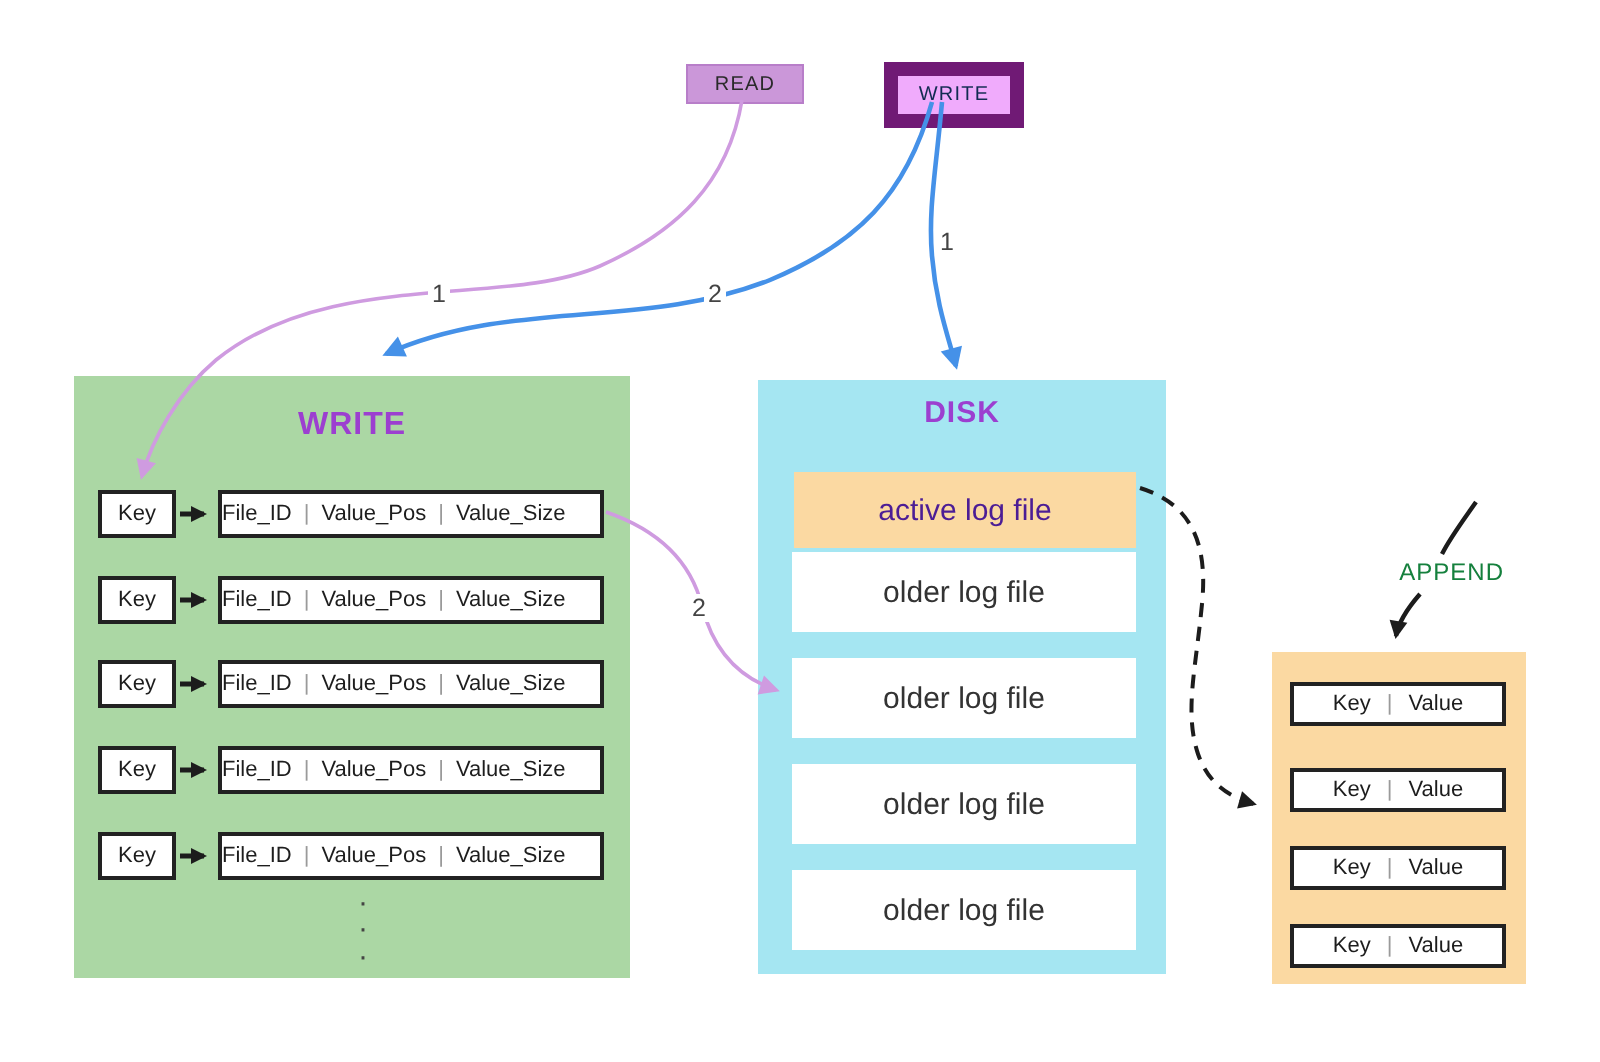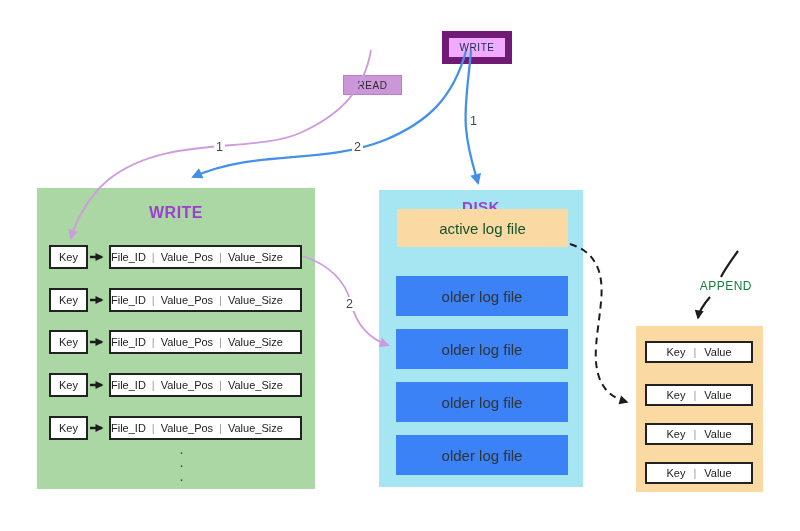--- a/index.html
+++ b/index.html
@@ -2,21 +2,21 @@
 <html><head>
 <meta charset="utf-8">
 <style>
   html,body{margin:0;padding:0;background:#ffffff;}
   body{width:800px;height:531px;font-family:"Liberation Sans",sans-serif;}
   .stage{position:relative;width:800px;height:531px;background:#ffffff;overflow:hidden;}
 
   
   .badge{position:absolute;display:flex;align-items:center;justify-content:center;
          font-size:10px;letter-spacing:.6px;color:#2a2a2a;z-index:2;}
-  .badge.read{left:343px;top:32px;width:57px;height:18px;background:#CB97D9;border:1px solid #B87EC9;margin-top:43px;}
+  .badge.read{left:343px;top:32px;width:57px;height:18px;background:#CB97D9;border:1px solid #B87EC9;}
   .badge.write{left:442px;top:31px;width:56px;height:19px;background:#f0abfc;border:7px solid #701a75;color:#122B52;}
 
   
   .panel{position:absolute;z-index:1;}
   .panel.memory{left:37px;top:188px;width:278px;height:301px;background:#ABD7A4;}
   .panel.disk{left:379px;top:190px;width:204px;height:297px;background:#A5E6F2;}
   .panel.append{left:636px;top:326px;width:127px;height:166px;background:#FBD9A2;}
 
   .panel-title{position:absolute;left:0;right:0;text-align:center;color:#9C3FD0;
                font-weight:600;letter-spacing:.5px;}
@@ -31,22 +31,22 @@
   .fbox{position:absolute;left:72px;top:0;width:193px;height:24px;background:#fff;
         border:2px solid #222;box-sizing:border-box;display:flex;align-items:center;
         gap:6px;font-size:11px;color:#1d1d1d;white-space:nowrap;}
   .sep{color:#9a9a9a;}
 
   .dot{position:absolute;left:142px;font-size:15px;line-height:15px;color:#444;}
 
   
   .file{position:absolute;left:17px;width:172px;display:flex;align-items:center;
         justify-content:center;font-size:15px;}
-  .file.active{left:18px;width:171px;top:19px;height:38px;background:#FBD9A2;color:#14532d;}
-  .file.older{height:40px;background:#3b82f6;color:#333;}
+  .file.active{left:18px;width:171px;top:46px;height:38px;background:#FBD9A2;color:#4c1d95;}
+  .file.older{height:40px;background:#ffffff;color:#333;}
 
   
   .kv{position:absolute;left:9px;width:108px;height:22px;background:#fff;
       border:2px solid #222;box-sizing:border-box;display:flex;align-items:center;
       justify-content:center;gap:8px;font-size:11px;color:#1d1d1d;}
 
   
   .step{position:absolute;z-index:6;background:#ffffff;padding:0 2px;
         font-size:12.5px;color:#444;}
   .append-label{position:absolute;left:682px;top:279px;width:70px;text-align:right;

